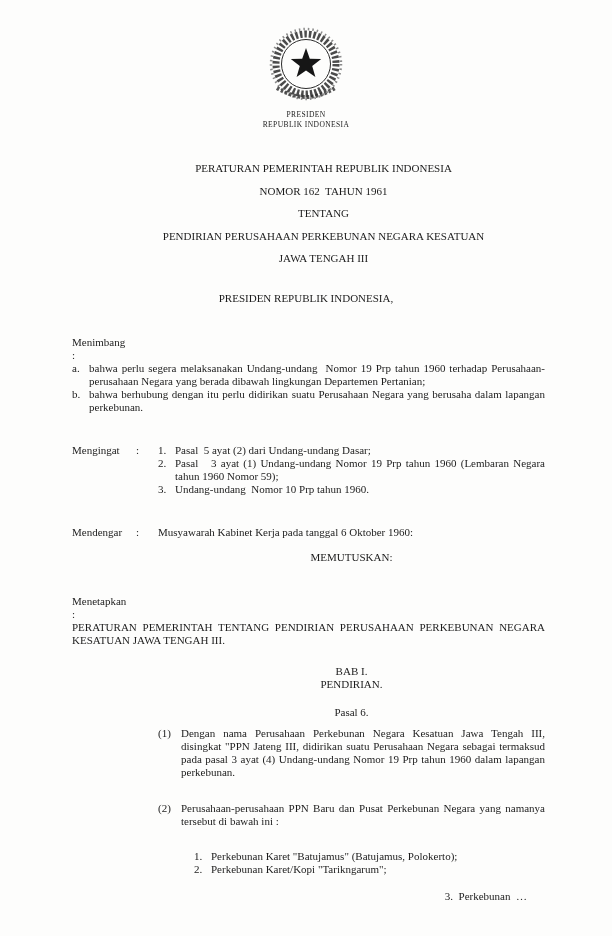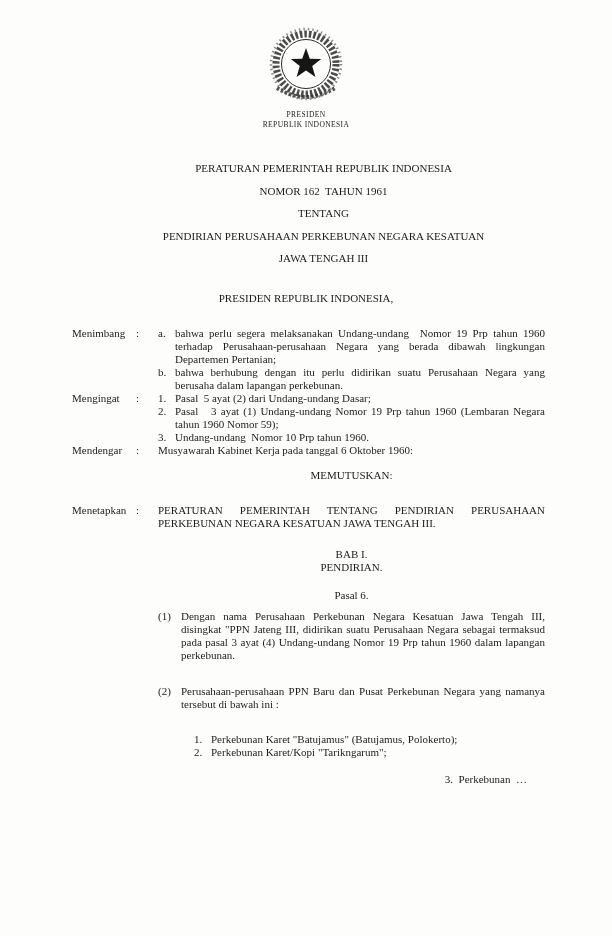--- a/index.html
+++ b/index.html
@@ -12,22 +12,22 @@
     font-size: 11px; line-height: 13px;
     position: relative; overflow: hidden;
   }
   .letterhead { text-align: center; padding-top: 26px; }
   .emblem-svg { display: block; margin: 0 auto 2px auto; }
   .emblem-caption { font-size: 7.5px; line-height: 9.5px; letter-spacing: 0.4px; color: #222; }
   .title-block { text-align: center; margin-top: 28px; }
   .title-line { line-height: 22.5px; white-space: pre-wrap; padding-left: 35px; }
   .salutation { text-align: center; margin-top: 22px; }
   .row { display: flex; padding: 0 67px 0 72px; }
-  .mt-22 { margin-top: 22px; }
-  .mt-30 { }
+  .mt-22 { margin-top: 31px; flex-direction: column; }
+  .mt-30 { margin-top: 30px; }
   .mt-24 { margin-top: 12px; font-family: Liberation Serif, serif; }
   .row-label { width: 64px; flex: none; }
   .row-colon { width: 22px; flex: none; }
   .row-content { flex: 1; min-width: 0; }
   .li { display: flex; }
   .li-marker { flex: none; width: 17px; }
   .li-text { flex: 1; text-align: justify; white-space: pre-wrap; }
   .center-content { margin-left: 158px; width: 387px; text-align: center; }
   .para { display: flex; margin-left: 158px; width: 387px; }
   .para-marker { flex: none; width: 23px; }

